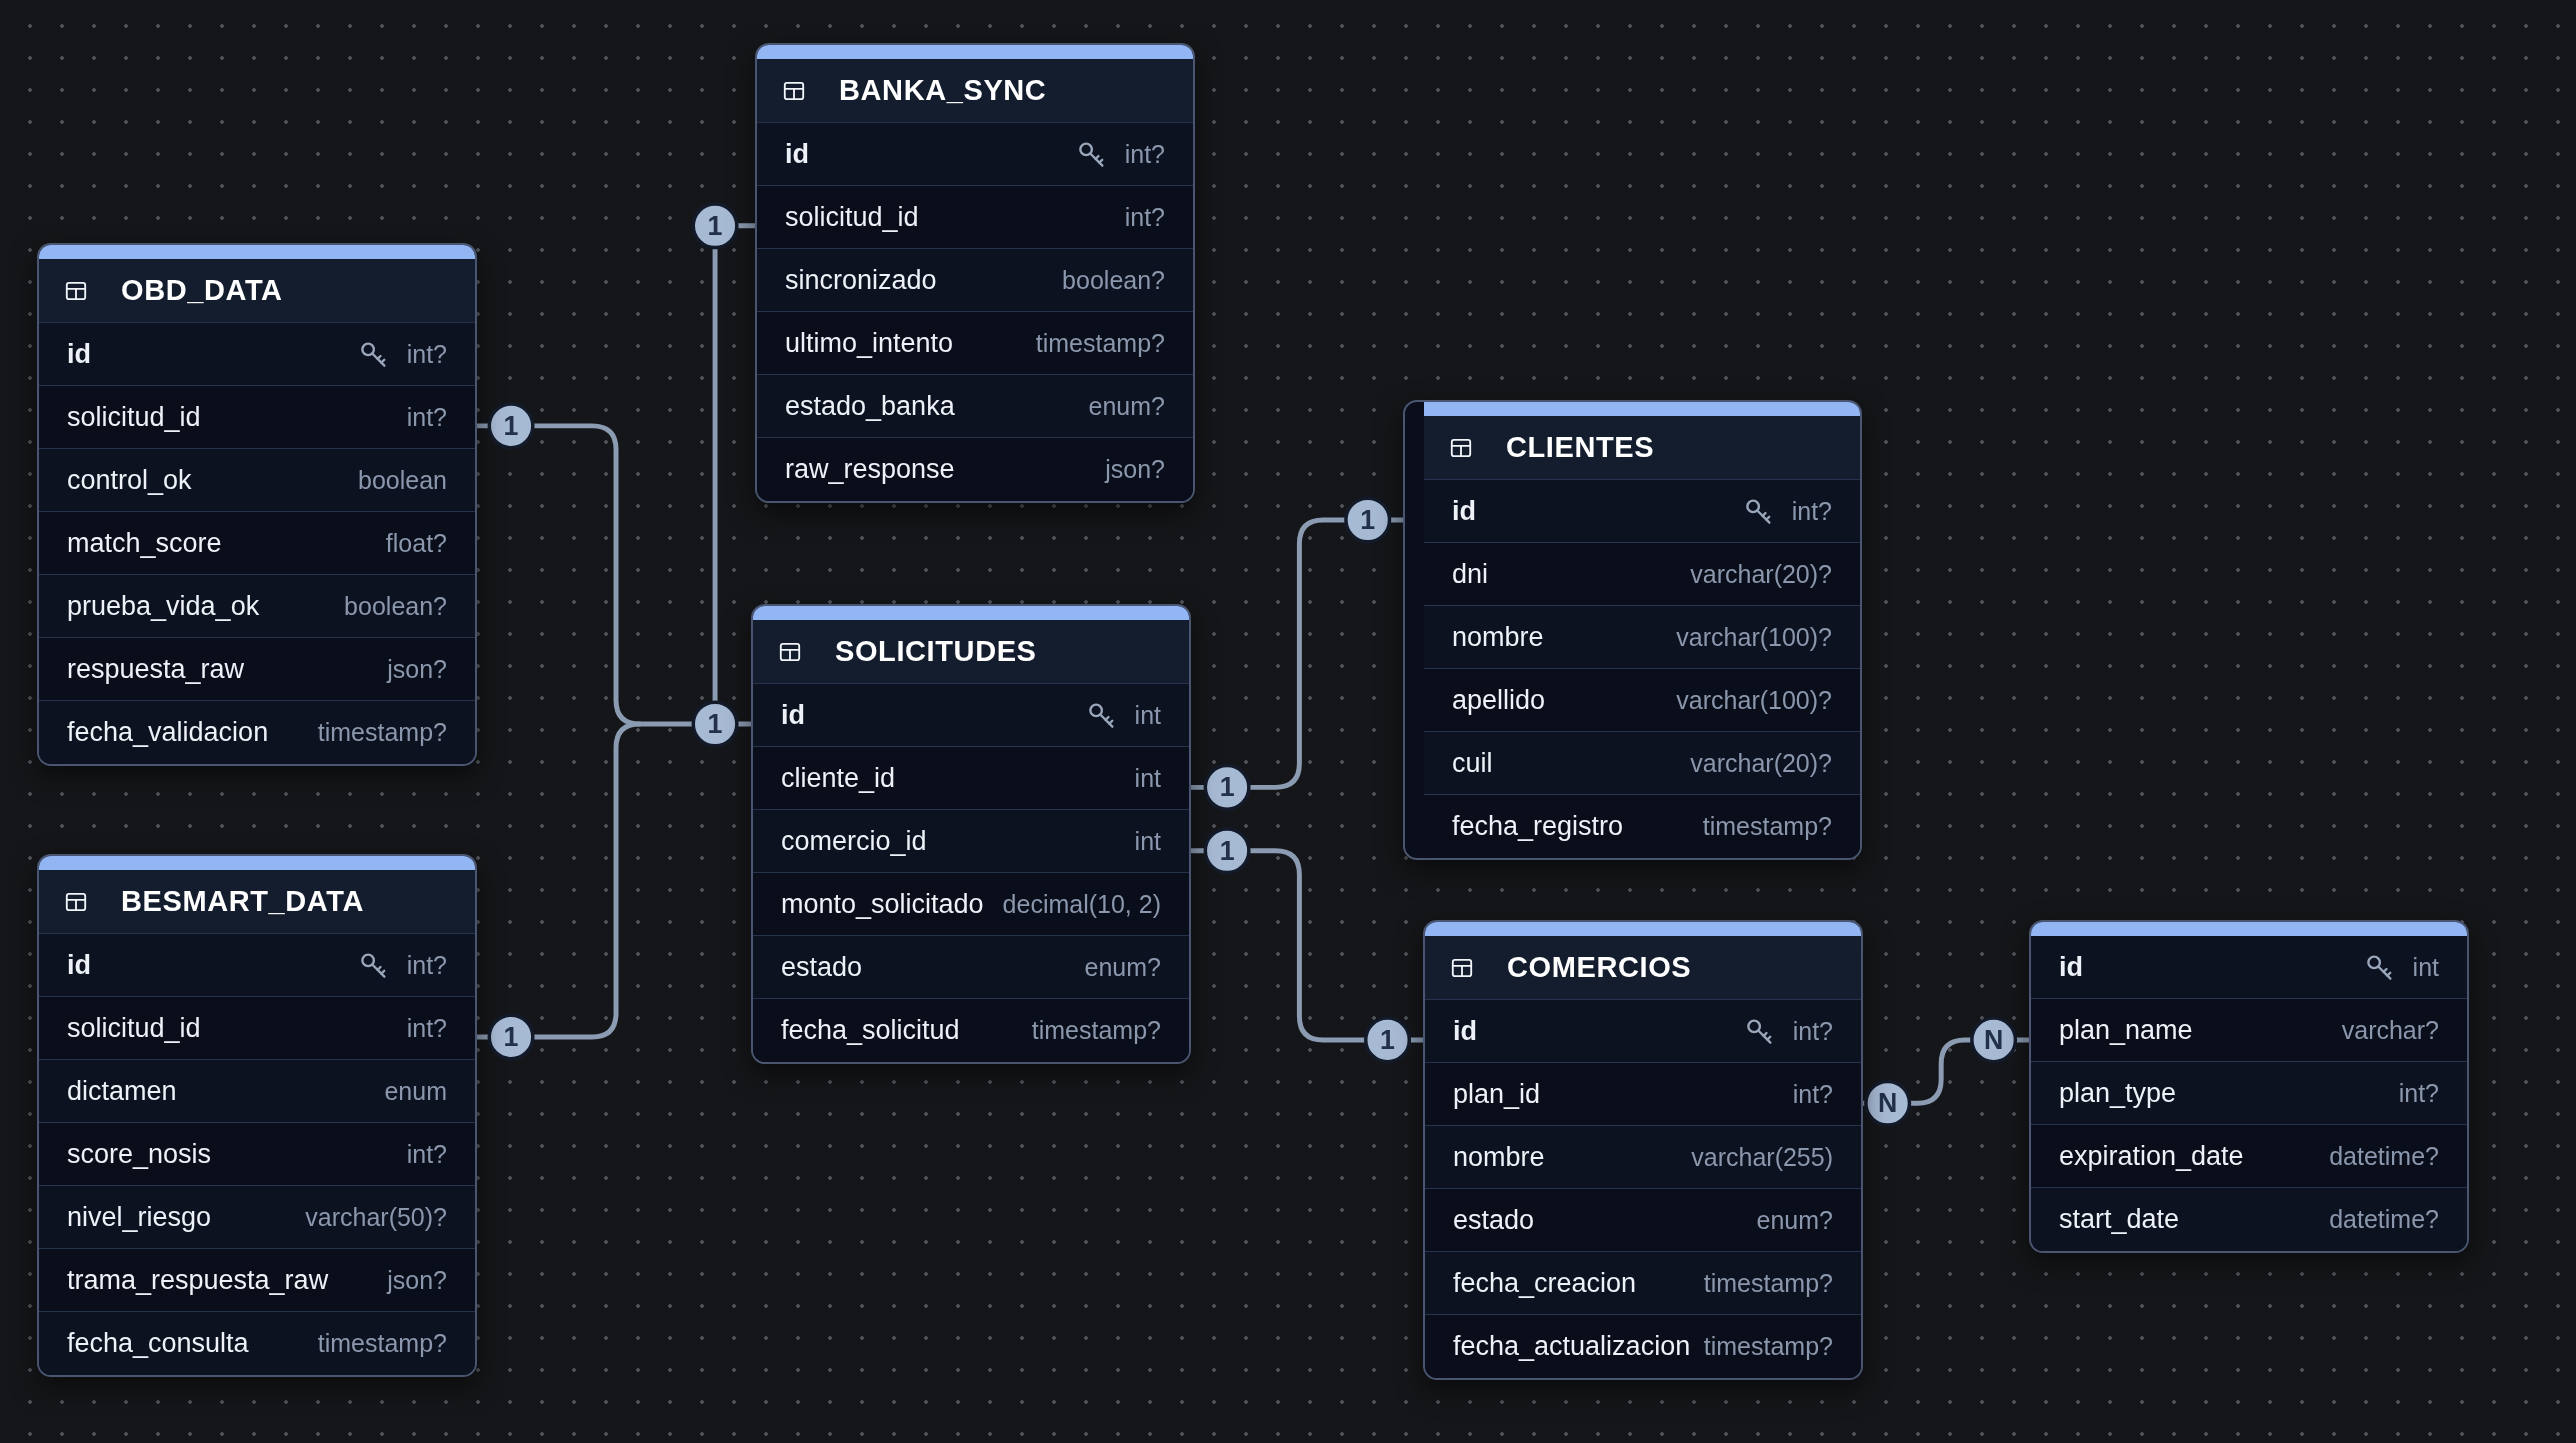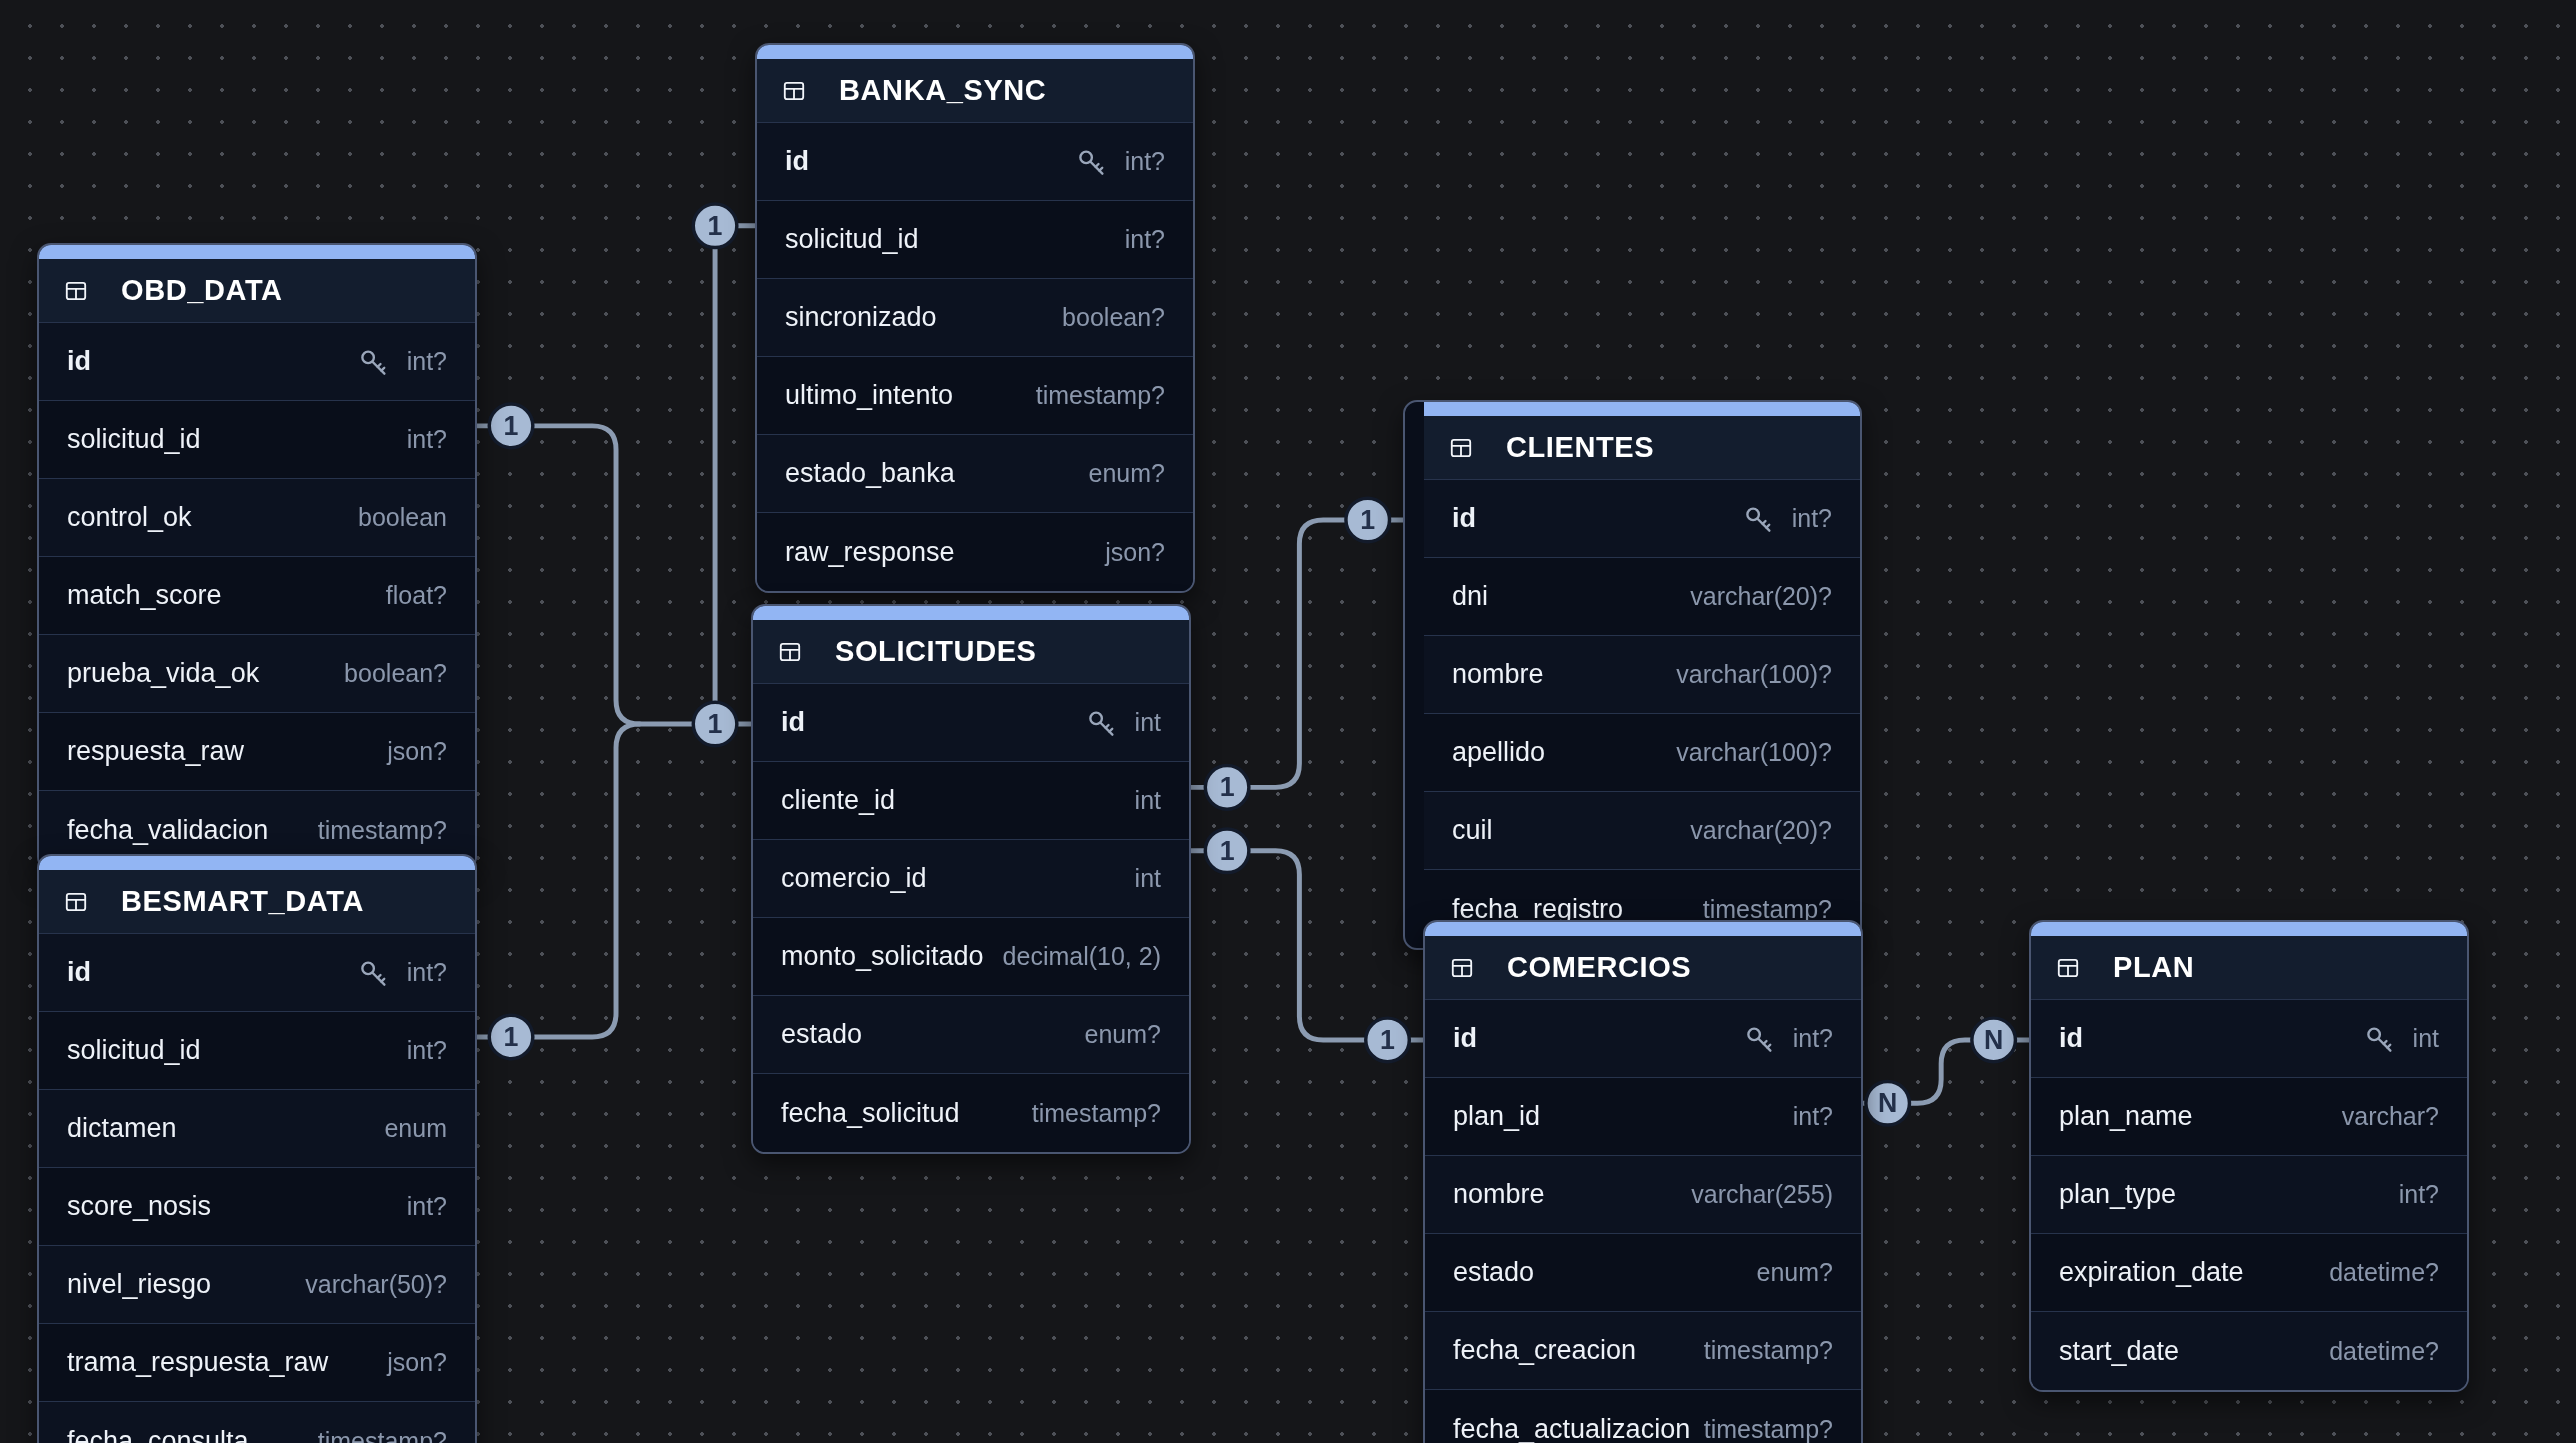--- a/index.html
+++ b/index.html
@@ -19,21 +19,21 @@
   }
   .accent{height:14px;background:var(--accent,#92b5f3);}
   .thead{
     height:64px;box-sizing:border-box;display:flex;align-items:center;
     background:var(--header_bg,#131d2e);padding:0 24px;gap:32px;
     border-bottom:1px solid var(--separator,#27334c);
   }
   .ticon-svg{width:26px;height:26px;stroke:#f2f5fa;fill:none;stroke-width:1.7;flex:0 0 auto;}
   .title{color:var(--title,#ffffff);font-size:29px;font-weight:700;letter-spacing:0.6px;}
   .row{
-    height:78px;box-sizing:border-box;display:flex;align-items:center;
+    height:63px;box-sizing:border-box;display:flex;align-items:center;
     justify-content:space-between;padding:0 28px;
     border-bottom:1px solid var(--separator,#27334c);
   }
   .row:nth-child(odd){background:var(--row_odd,#0c1220);}
   .row:nth-child(even){background:var(--row_even,#090e1a);}
   .row:last-child{border-bottom:none;}
   .fname{color:var(--field,#eef2f8);font-size:27px;}
   .row.pk .fname{font-weight:700;}
   .ftype{display:flex;align-items:center;gap:18px;color:var(--type,#8b97ac);font-size:25px;}
   .key-svg{width:30px;height:30px;stroke:var(--icon,#9aa6ba);fill:none;stroke-width:1.9;
@@ -468,27 +468,20 @@
     <span class="ftype">
 
       <span>timestamp?</span>
     </span>
   </div>
       </div>
   </div>
 
   <div class="table" style="left:2029px;top:920px;">
     <div class="accent"></div>
-    <div class="thead">
-      <svg class="ticon-svg" viewBox="0 0 24 24">
-        <rect x="3.5" y="4.5" width="17" height="15" rx="2"></rect>
-          <path d="M3.5 10h17M12 10v9.5"></path>
-        </svg>
-      <span class="title">PLAN</span>
-    </div>
     <div class="rows">
         <div class="row pk">
     <span class="fname">id</span>
     <span class="ftype">
       <svg class="key-svg" viewBox="0 0 24 24">
         <circle cx="7.3" cy="8.3" r="4.6"></circle>
         <path d="M10.8 11.8 L20.3 21.3"></path>
         <path d="M14.9 15.9 L17.2 13.6"></path>
         <path d="M17.9 18.9 L20.2 16.6"></path>
       </svg>

